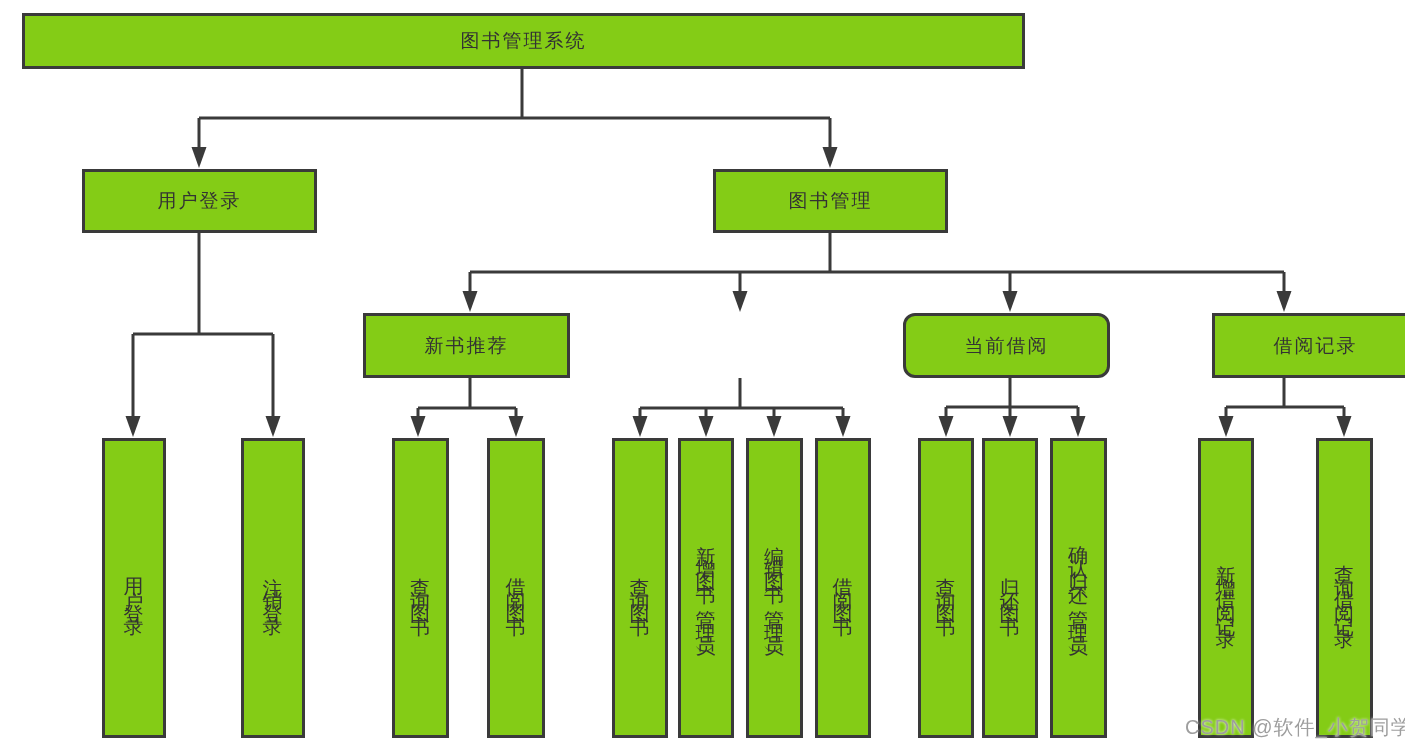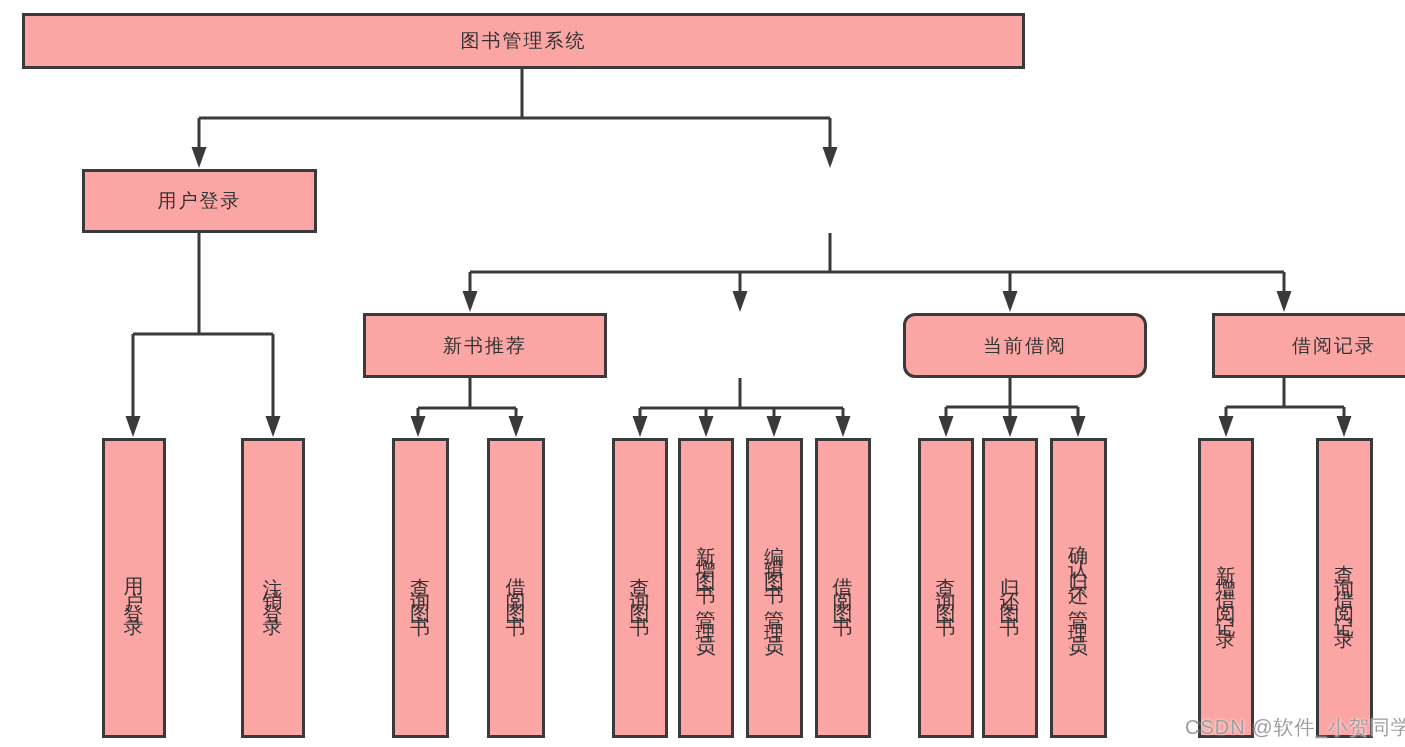--- a/index.html
+++ b/index.html
@@ -9,40 +9,40 @@
     height: 747px;
     background: #ffffff;
     overflow: hidden;
     font-family: "Liberation Sans", sans-serif;
   }
   .wires { position: absolute; left: 0; top: 0; z-index: 1; }
   .node {
     position: absolute;
     box-sizing: border-box;
     border: 3px solid #3a3a3a;
-    background: #fca5a5;
+    background: #84cc16;
     display: flex;
     align-items: center;
     justify-content: center;
     color: #333333;
     z-index: 2;
   }
   .hbox { font-size: 19px; letter-spacing: 2px; }
   .vbox {
     writing-mode: vertical-rl;
     text-orientation: mixed;
     font-size: 20px;
     letter-spacing: 13px;
     line-height: 1;
     z-index: 2;
   }
   .root  { left: 22px;  top: 13px;  width: 1003px; height: 56px; }
   .lv2a  { left: 82px;  top: 169px; width: 235px;  height: 64px; }
   .lv2b  { left: 713px; top: 169px; width: 235px;  height: 64px; }
-  .lv3   { top: 313px; height: 65px; width: 244px; }
+  .lv3   { top: 313px; height: 65px; width: 207px; }
   .g1 { left: 363px; }  .g2 { left: 633px; }  .g3 { left: 903px; border-radius: 12px; }  .g4 { left: 1212px; }
   .leaf  { top: 438px; height: 300px; }
   .ul1 { left: 102px;  width: 64px; }
   .ul2 { left: 241px;  width: 64px; }
   .a1  { left: 392px;  width: 57px; }
   .a2  { left: 487px;  width: 58px; }
   .b1  { left: 612px;  width: 56px; }
   .b2  { left: 678px;  width: 56px; }
   .b3  { left: 746px;  width: 57px; }
   .b4  { left: 815px;  width: 56px; }
@@ -108,20 +108,23 @@
     </g>
   </svg>
 
   <div class="node hbox root">
     <span>图书管理系统</span>
   </div>
 
   <div class="node hbox lv2a">
     <span>用户登录</span>
   </div>
+  <div class="node hbox lv2b">
+    <span>图书管理</span>
+  </div>
 
   <div class="node hbox lv3 g1">
     <span>新书推荐</span>
   </div>
   <div class="node hbox lv3 g3">
     <span>当前借阅</span>
   </div>
   <div class="node hbox lv3 g4">
     <span>借阅记录</span>
   </div>

